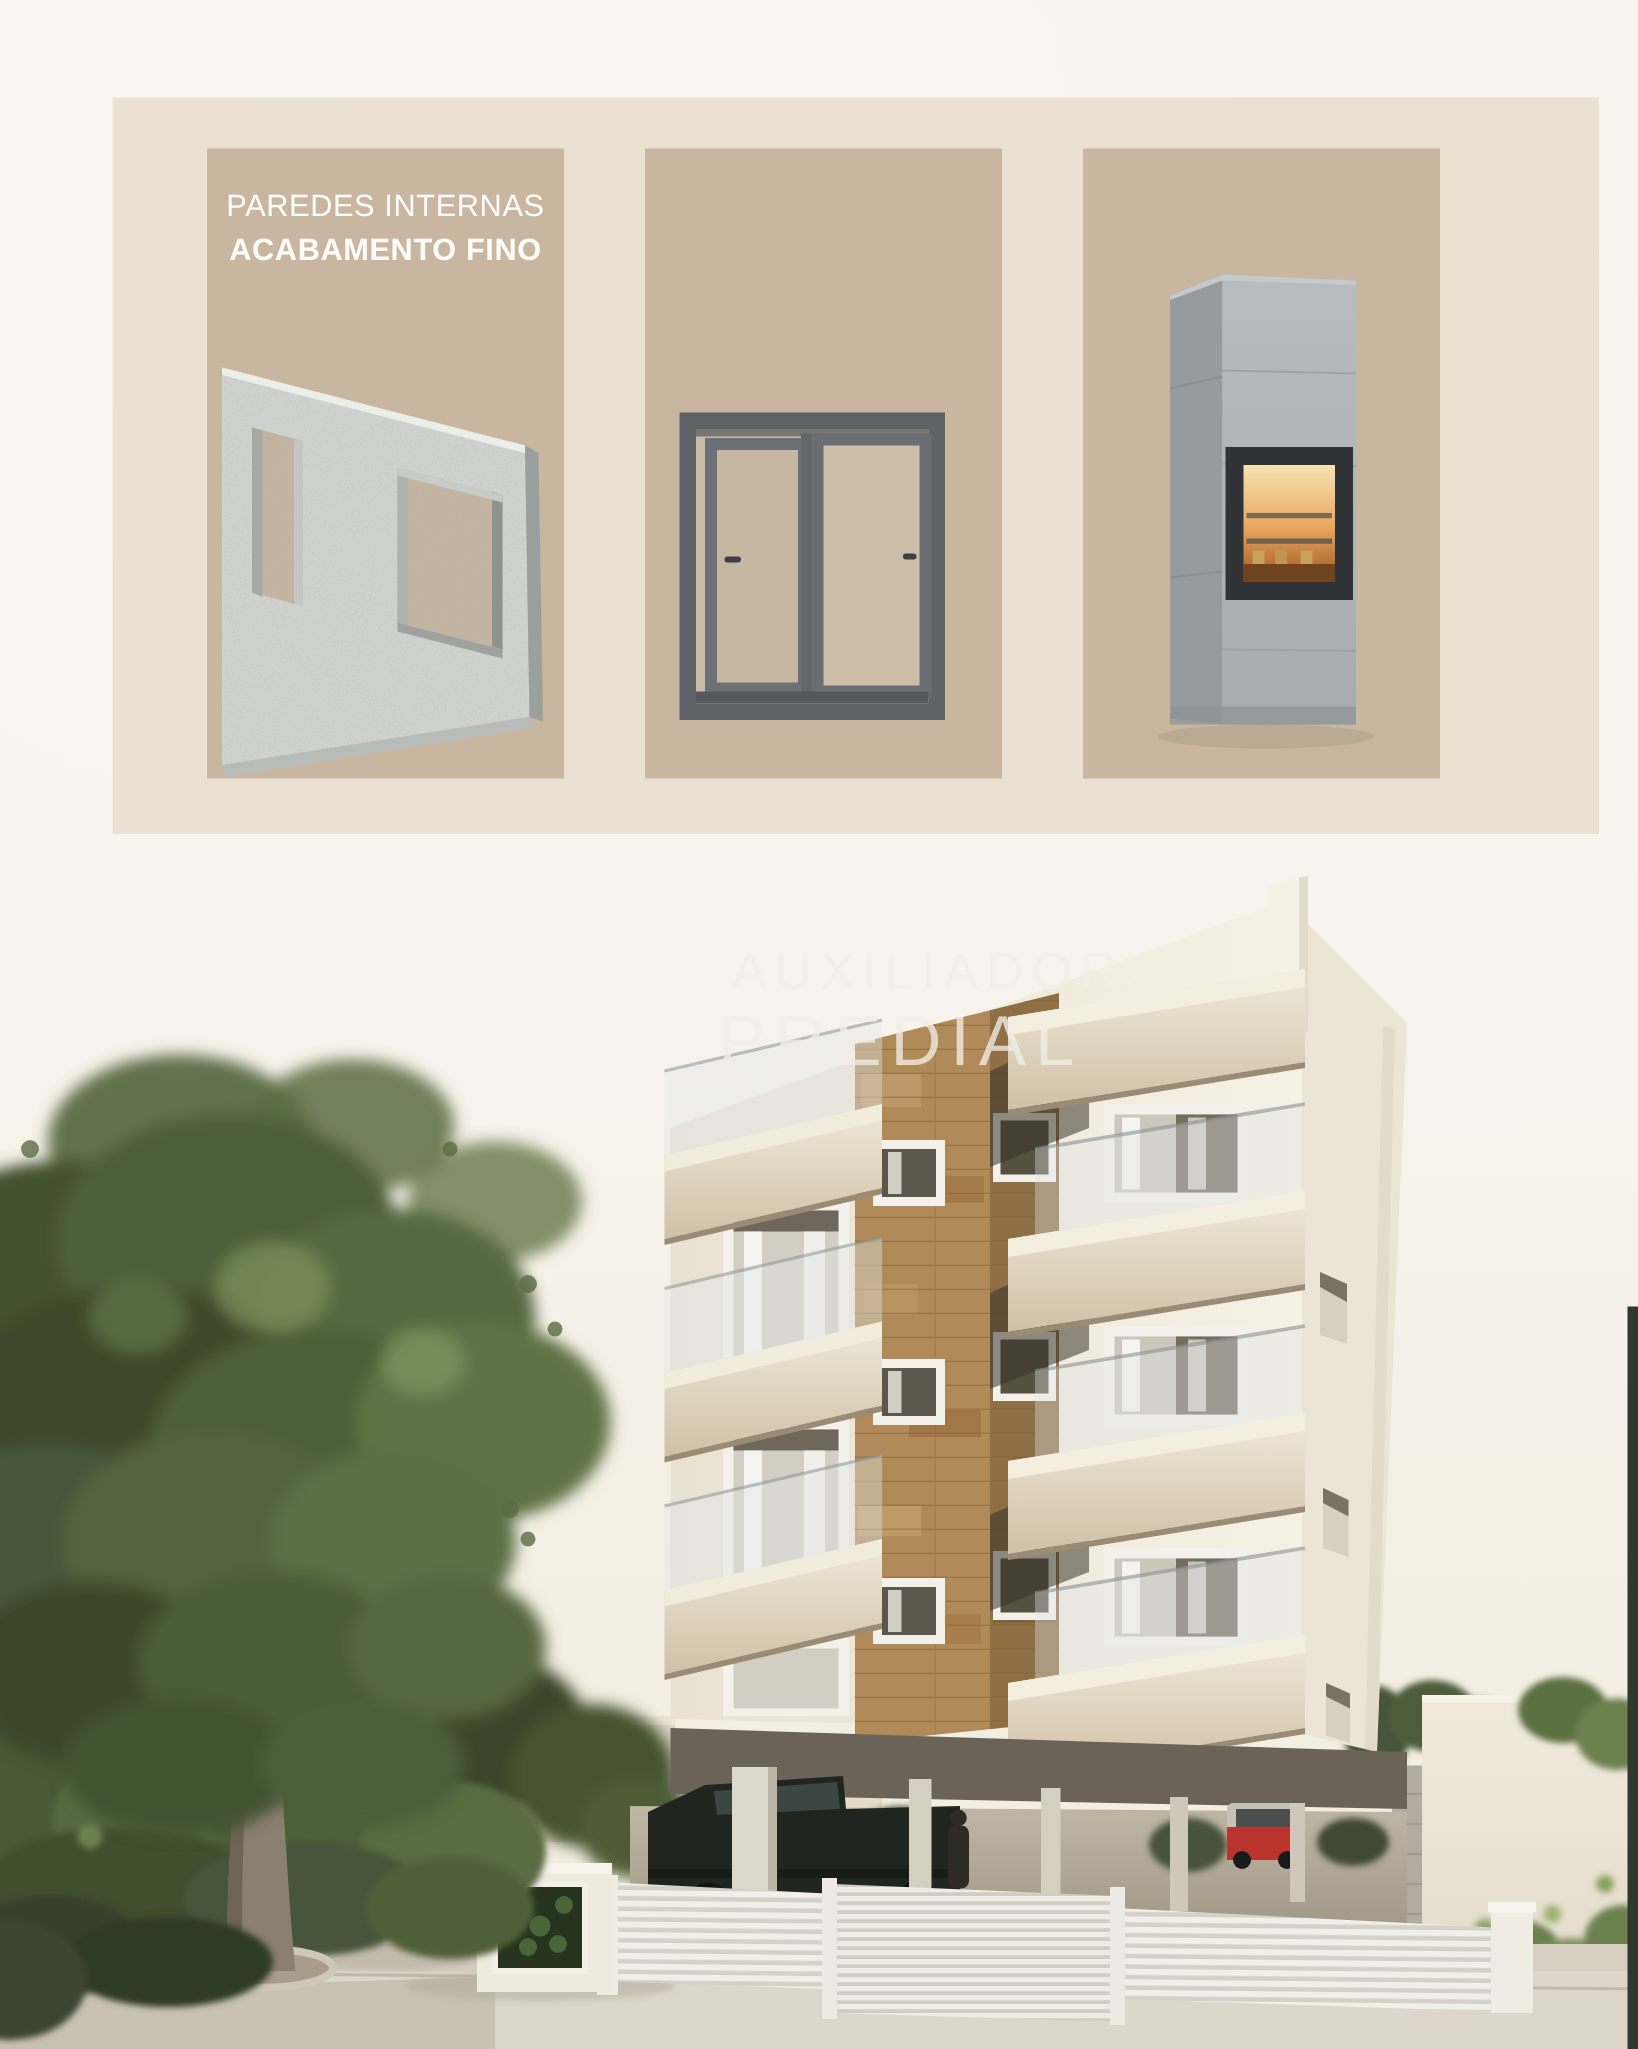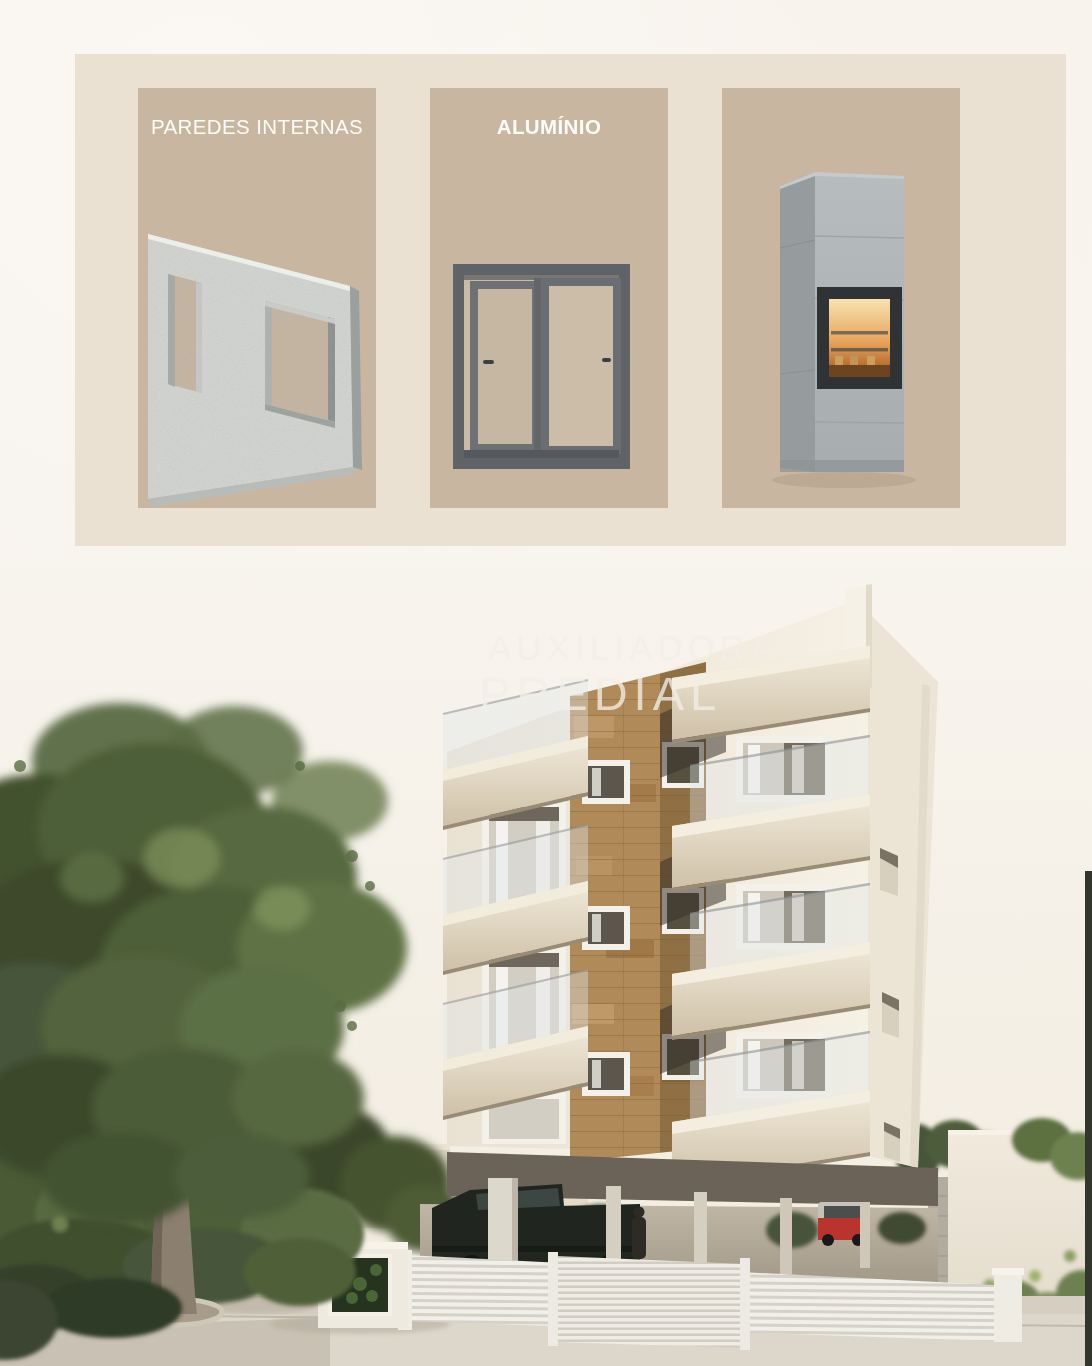--- a/index.html
+++ b/index.html
@@ -1,21 +1,21 @@
 <!DOCTYPE html>
 <html><head>
 <meta charset="utf-8">
 <style>
   html,body{margin:0;padding:0;}
   .page{position:relative;width:1092px;height:1366px;overflow:hidden;
         background:#f7f2ec;
         background-image:radial-gradient(circle at 18% 8%, #fbf8f3 0%, rgba(251,248,243,0) 45%),
                          radial-gradient(circle at 80% 30%, #faf5ef 0%, rgba(250,245,239,0) 50%);
         font-family:"Liberation Sans",sans-serif;}
-  .features-panel{position:absolute;left:75px;top:54px;width:991px;height:492px;background:#eae1d2;}
+  .features-panel{position:absolute;left:75px;top:65px;width:991px;height:492px;background:#eae1d2;}
   .feature-card{position:absolute;top:34px;width:238px;height:420px;background:#c8b6a0;}
   .card-1{left:63px}.card-2{left:355px}.card-3{left:647px}
   .card-title{position:absolute;top:0;left:0;right:0;padding-top:25px;text-align:center;
               color:#fdfcf9;font-size:20.5px;line-height:1.4;letter-spacing:.4px;z-index:2;}
   .card-title .t1{display:block;font-weight:400;}
   .card-title .t2{display:block;font-weight:700;}
   .card-art{position:absolute;inset:0;z-index:1;}
   .card-art svg{display:block;}
   .photo{position:absolute;left:0;top:556px;width:1092px;height:810px;}
   .photo svg{display:block;}
@@ -26,20 +26,21 @@
 </head>
 <body>
 
 <div class="page">
 
   <section class="features-panel">
 
     <article class="feature-card card-1">
       <header class="card-title">
         <span class="t1">PAREDES INTERNAS</span>
+        <span class="t2">ACABAMENTO FINO</span>
       </header>
       <div class="card-art">
         <svg width="238" height="420" viewBox="0 0 238 420" xmlns="http://www.w3.org/2000/svg">
           <defs>
             <filter id="grain1" x="-5%" y="-5%" width="110%" height="110%">
               <feTurbulence type="fractalNoise" baseFrequency="0.8" numOctaves="2" result="n"></feTurbulence>
               <feColorMatrix in="n" type="matrix" values="0 0 0 0 0.40  0 0 0 0 0.42  0 0 0 0 0.41  0.7 0 0 0 0"></feColorMatrix>
             </filter>
             <clipPath id="wallClip1">
               <path d="M10,146 L212,198 L215,379 L10,411 Z"></path>
@@ -62,21 +63,20 @@
           <path d="M127,213 L134,215 L134,318 L127,316 Z" fill="#aeb2af"></path>
           <path d="M190,229 L197,231 L197,334 L190,332 Z" fill="#8e9390"></path>
           <path d="M127,316 L197,334 L197,340 L127,322 Z" fill="#9ea3a0"></path>
           <path d="M127,213 L197,231 L197,236 L127,218 Z" fill="#c8cbc8"></path>
         </svg>
       </div>
     </article>
 
     <article class="feature-card card-2">
       <header class="card-title">
-        <span class="t2">ALUMÍNIO</span>
       </header>
       <div class="card-art">
         <svg width="238" height="420" viewBox="0 0 238 420" xmlns="http://www.w3.org/2000/svg">
 
           <rect x="23" y="176" width="177" height="205" fill="#5f6367"></rect>
           <rect x="34" y="187" width="155" height="183" fill="#cabba6"></rect>
           <rect x="34" y="187" width="155" height="5" fill="#54585c" opacity="0.7"></rect>
 
           <rect x="40" y="193" width="70" height="171" fill="#6d7175"></rect>
           <rect x="48" y="201" width="54" height="155" fill="#c6b7a2"></rect>

